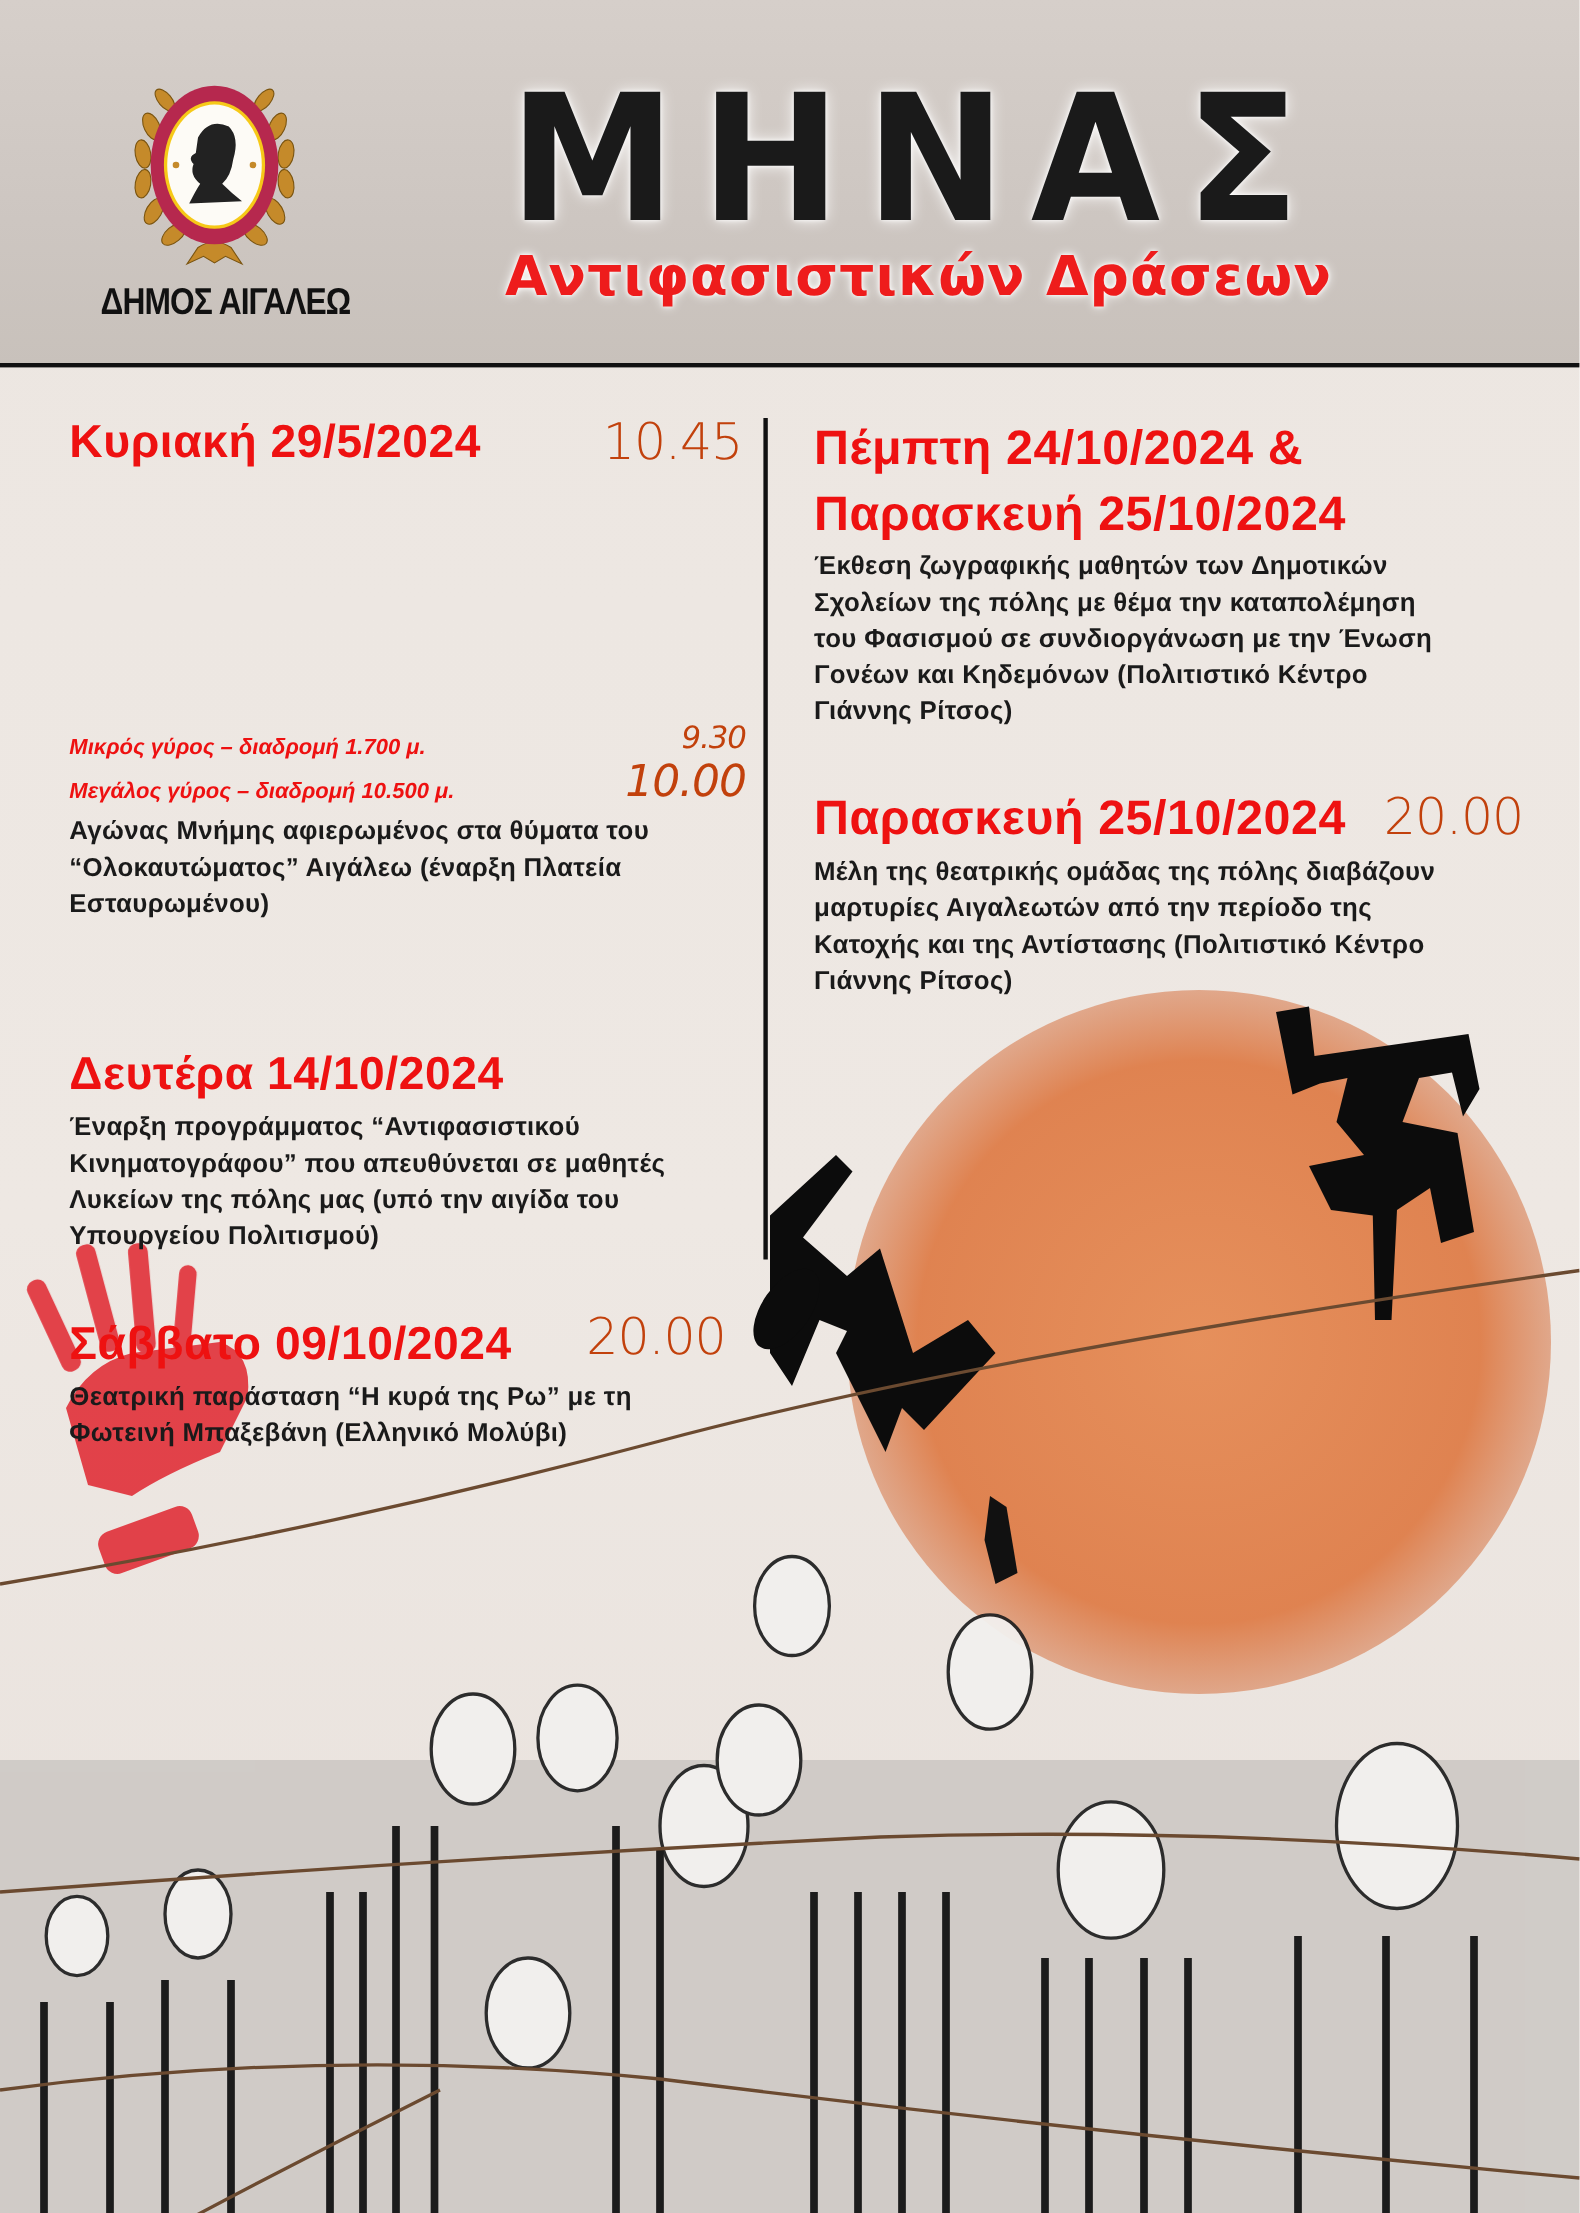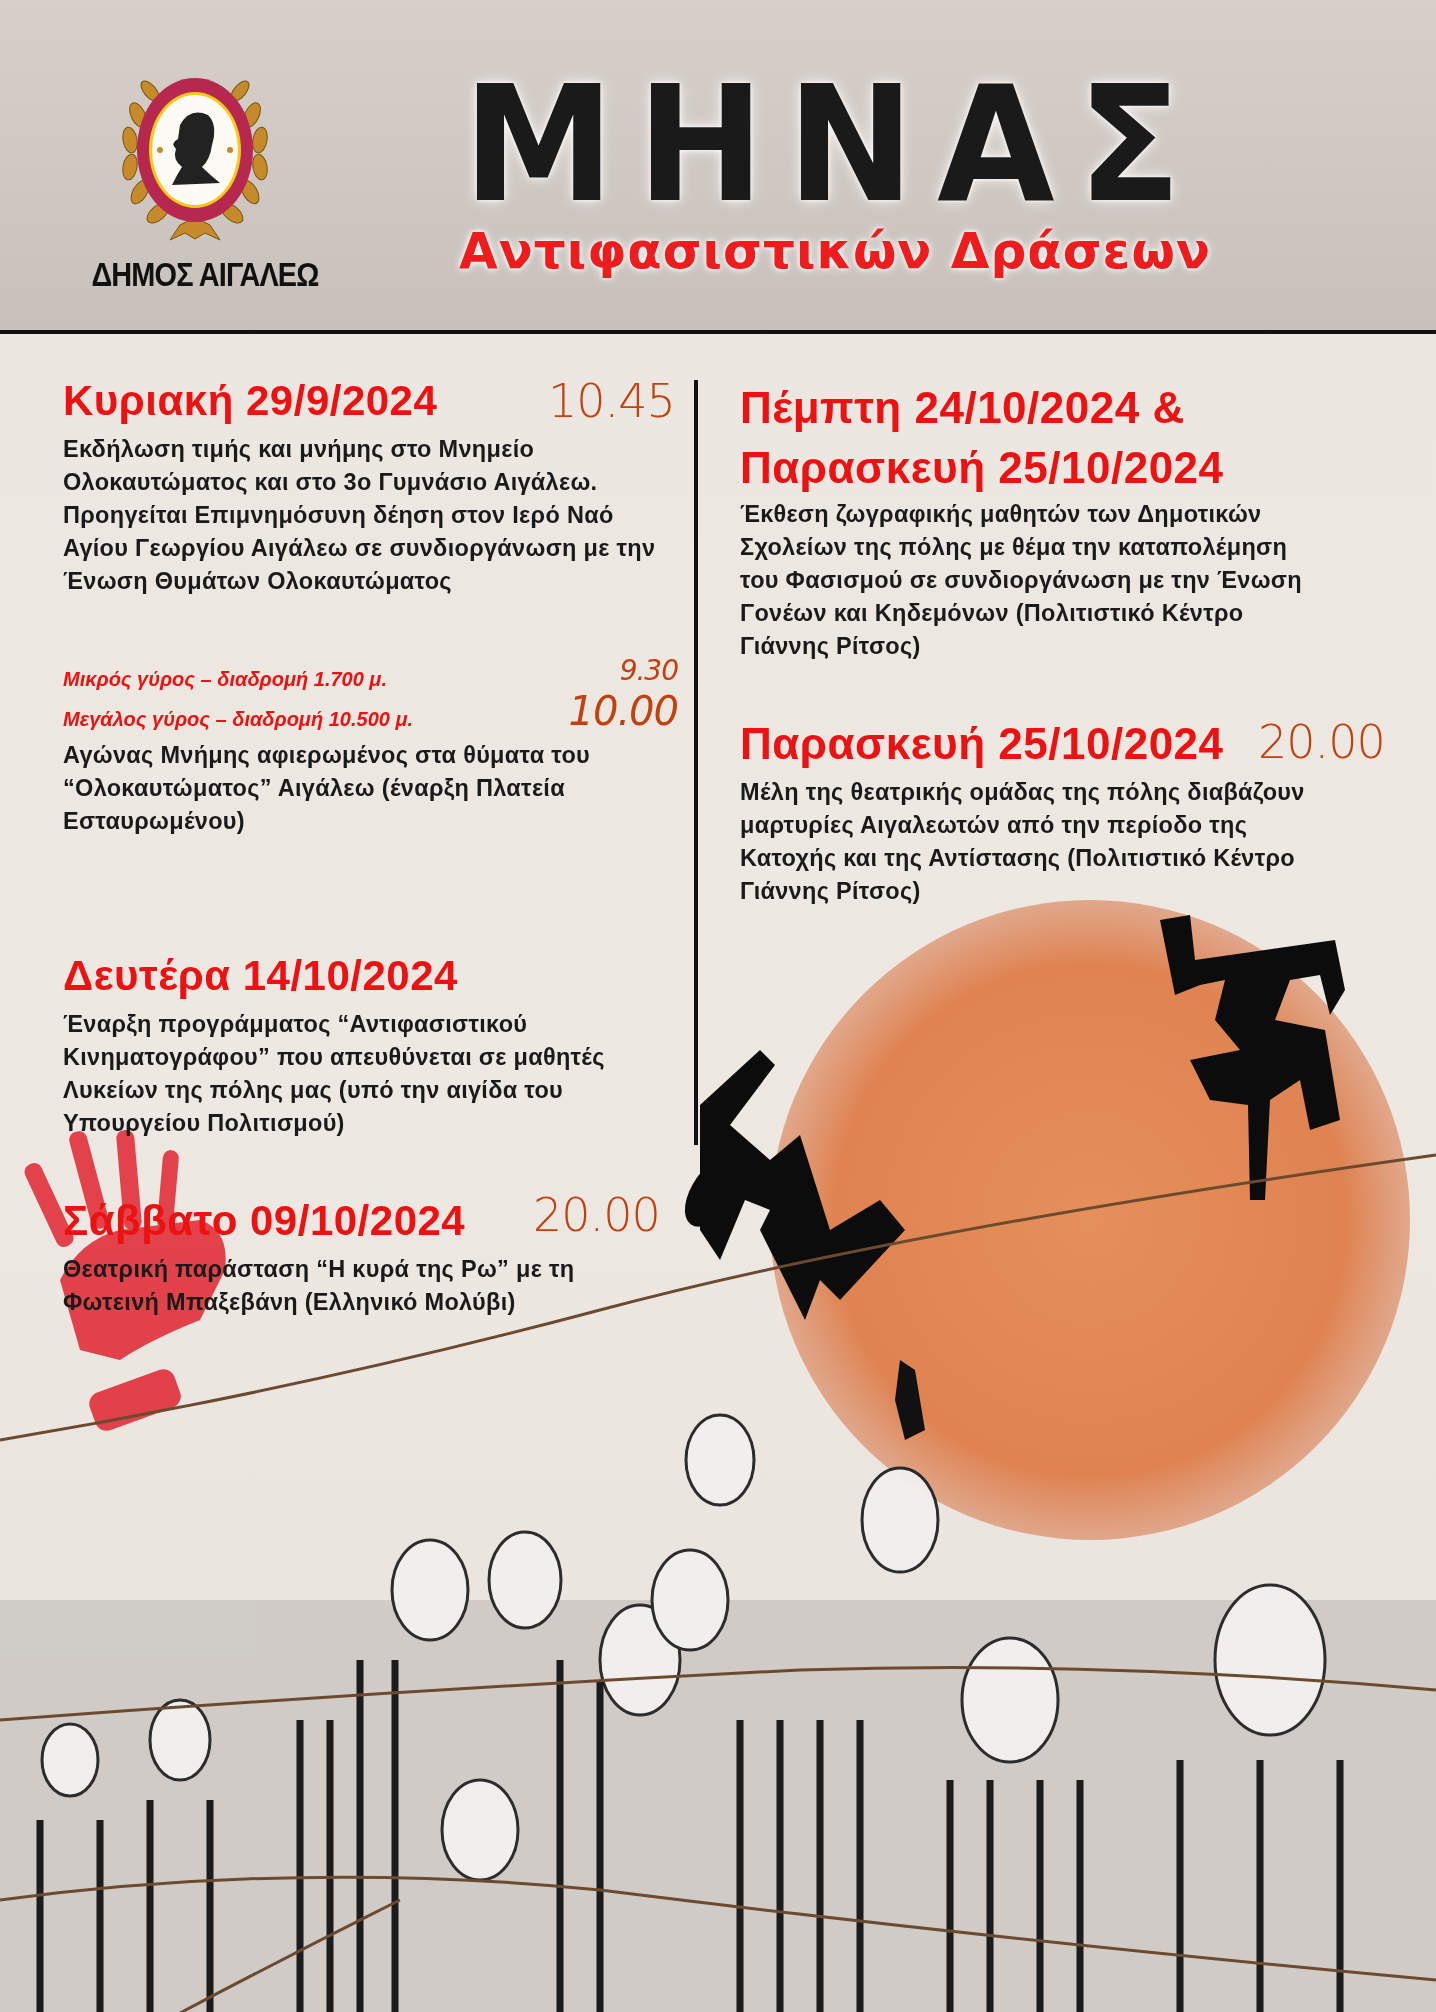--- a/index.html
+++ b/index.html
@@ -142,27 +142,22 @@
     <path d="M0 540 Q300 490 600 410 Q900 330 1436 255"></path>
     <path d="M0 820 Q400 790 800 770 Q1100 760 1436 790"></path>
     <path d="M0 1000 Q300 960 600 990 Q1000 1040 1436 1080"></path>
     <path d="M0 1210 Q200 1100 400 1000"></path>
   </g>
 </svg>
 
 <div class="vdivider"></div>
 
 <div class="event" style="left:63px; top:375px; width:610px;">
-  <div class="ev-title">Κυριακή 29/9/2024</div>
+  <div class="ev-title">Κυριακή 29/5/2024</div>
   <div class="ev-time" style="left:485px; top:0;">10.45</div>
-  <div class="ev-desc">Εκδήλωση τιμής και μνήμης στο Μνημείο
-Ολοκαυτώματος και στο 3ο Γυμνάσιο Αιγάλεω.
-Προηγείται Επιμνημόσυνη δέηση στον Ιερό Ναό
-Αγίου Γεωργίου Αιγάλεω σε συνδιοργάνωση με την
-Ένωση Θυμάτων Ολοκαυτώματος</div>
 </div>
 
 <div class="event" style="left:63px; top:655px; width:610px;">
   <div style="position:relative; margin-top:4px;font-style:italic;">
     <div class="ev-sub">Μικρός γύρος – διαδρομή 1.700 μ.</div>
     <div class="ev-sub">Μεγάλος γύρος – διαδρομή 10.500 μ.</div>
     <div class="ev-time" style="right:-5px; top:-8px; text-align:right; font-size:28px; line-height:40px;">9.30</div>
     <div class="ev-time" style="right:-5px; top:32px; text-align:right; font-size:40px; line-height:40px;">10.00</div>
   </div>
   <div class="ev-desc" style="margin-top:0;">Αγώνας Μνήμης αφιερωμένος στα θύματα του

